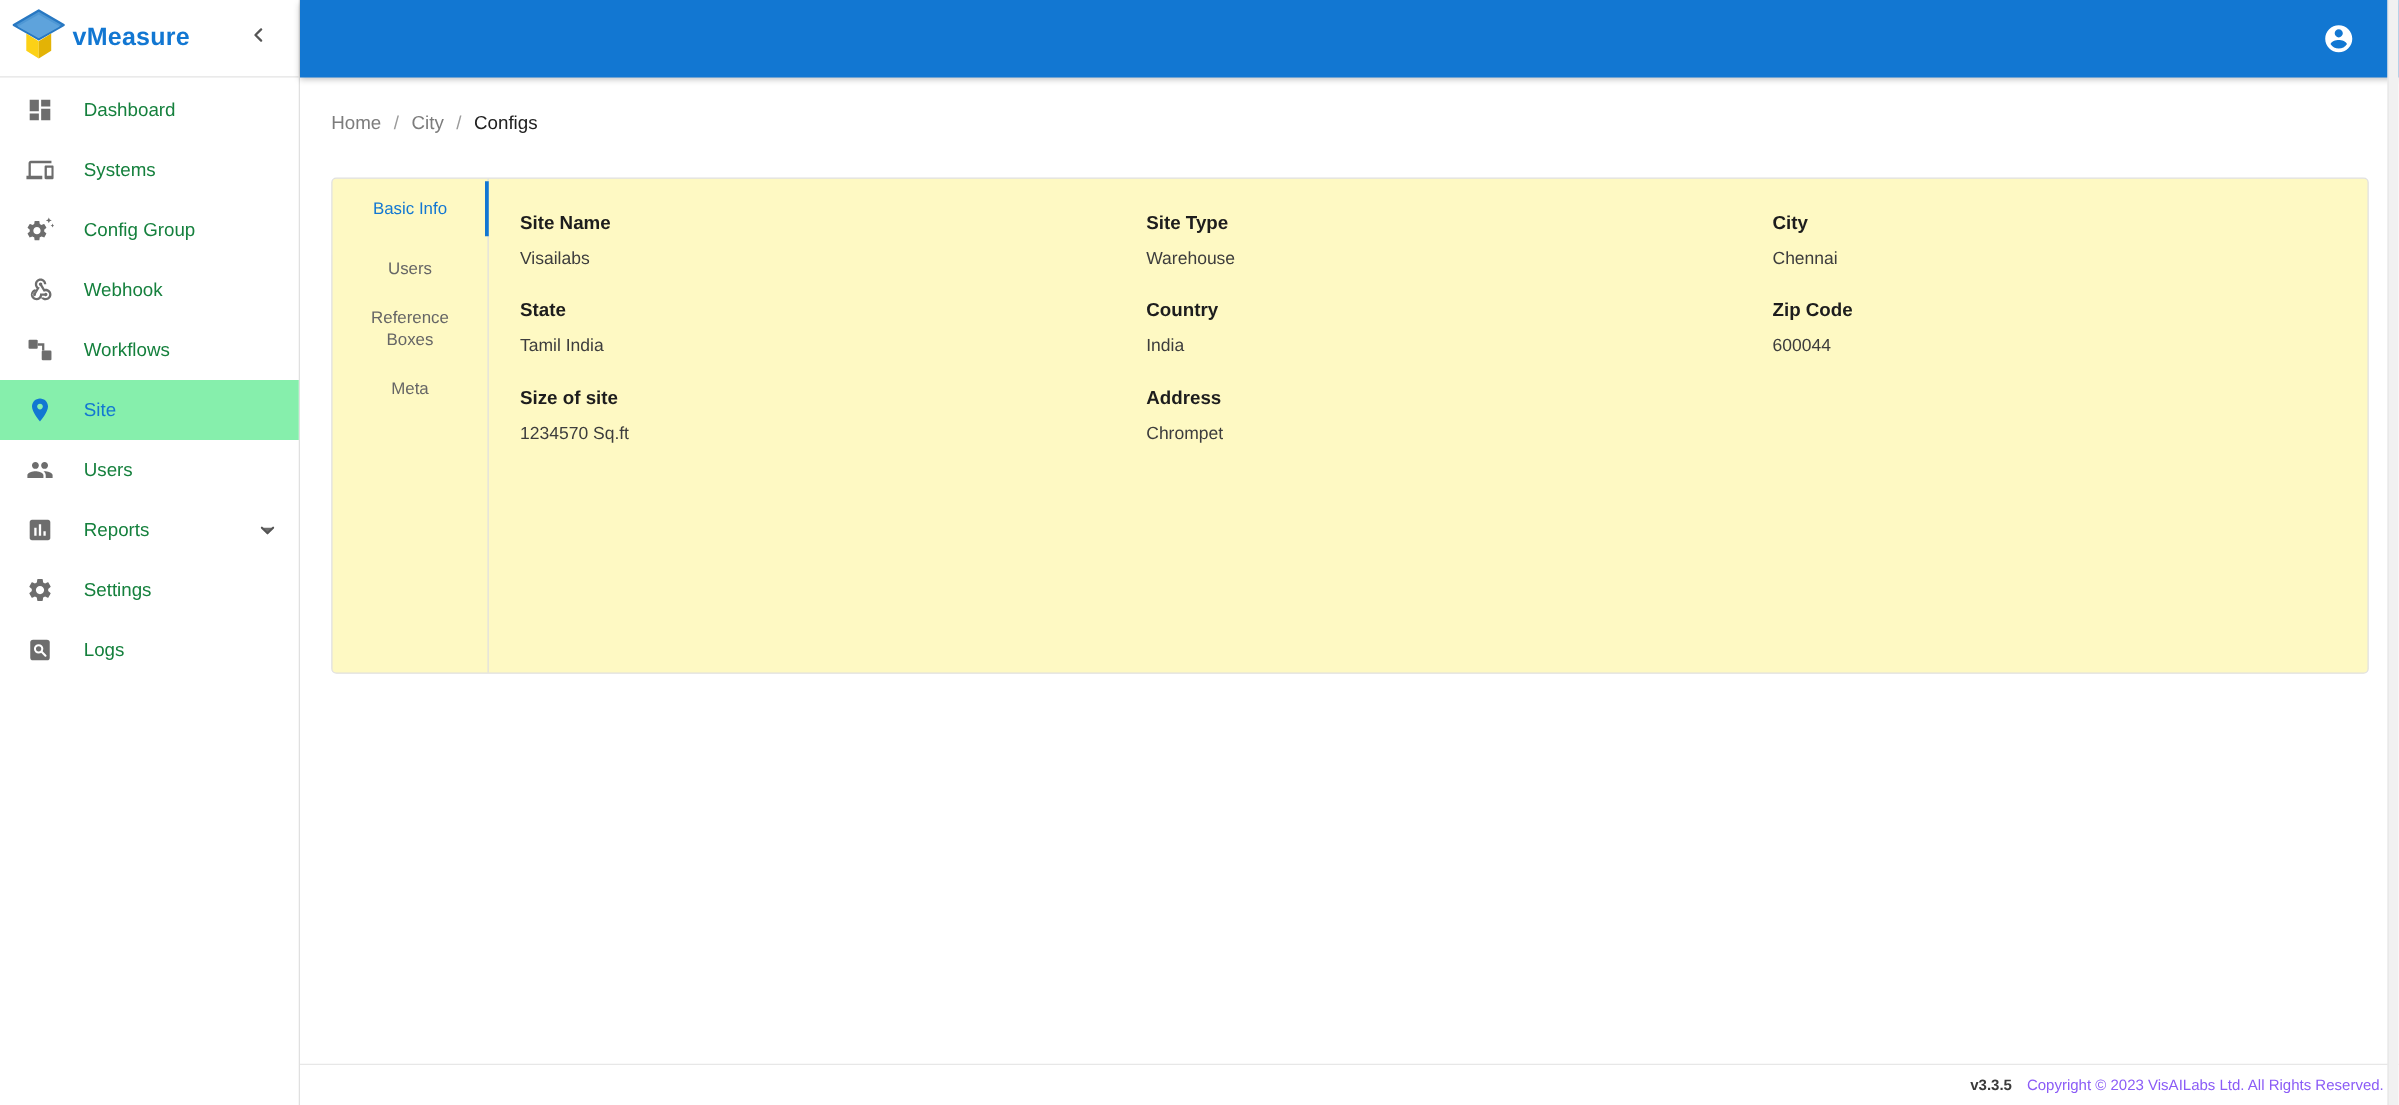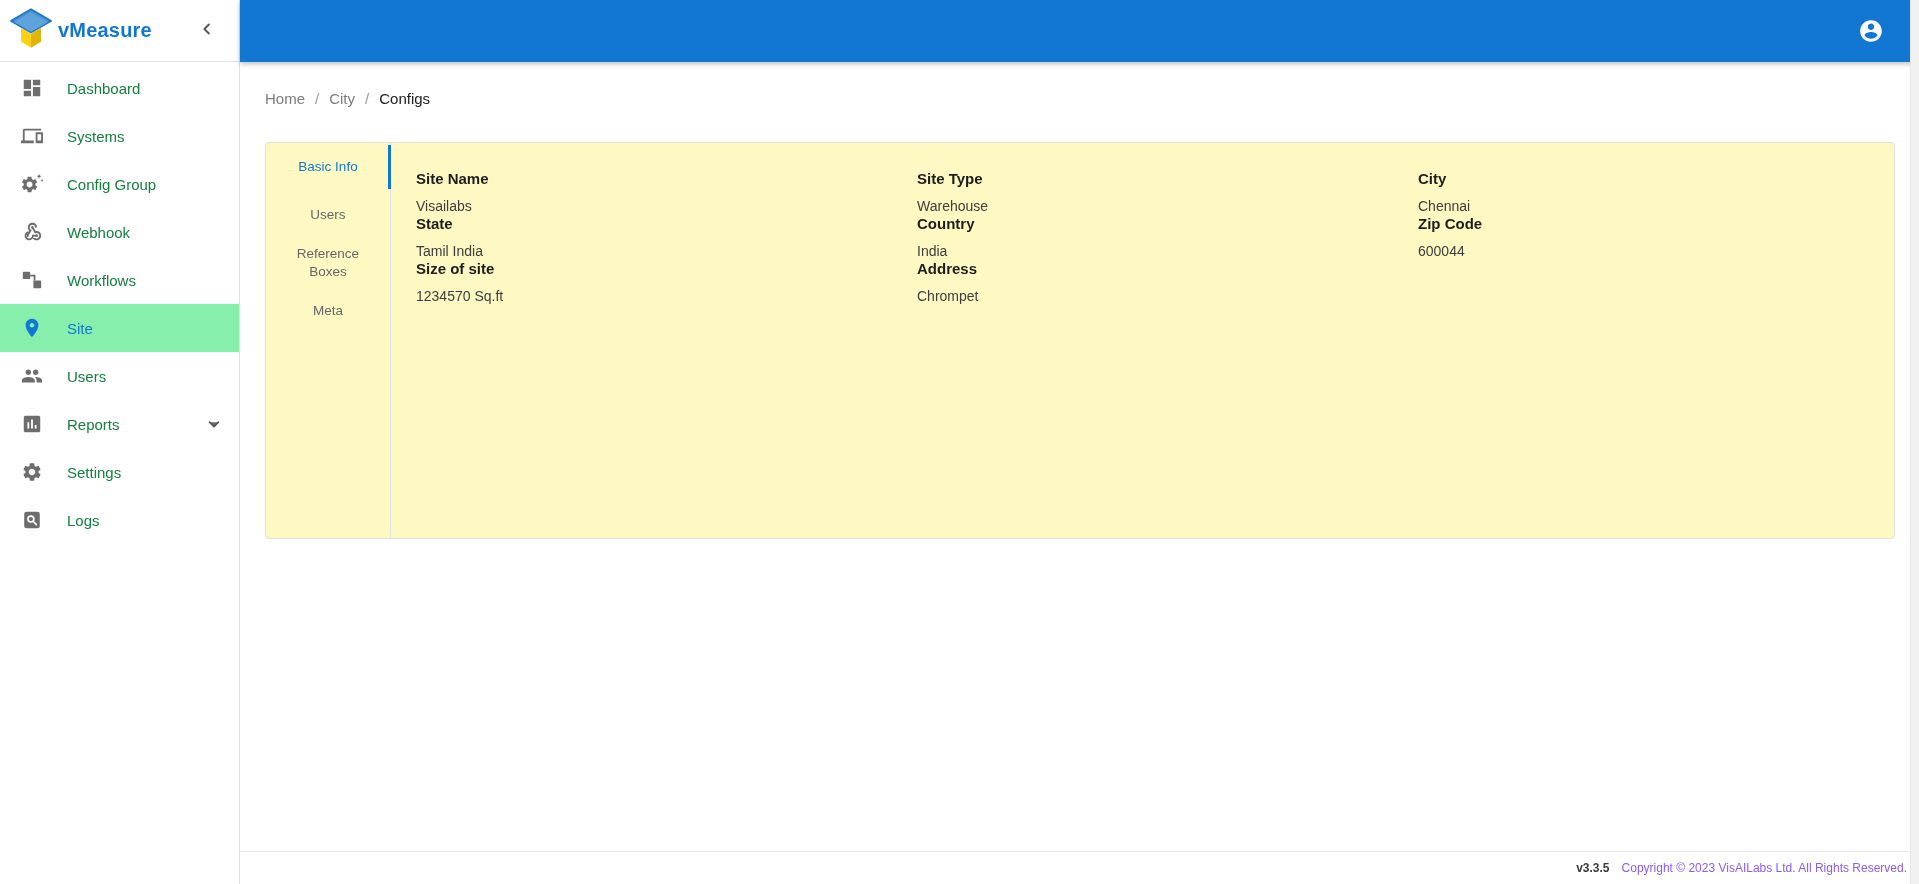--- a/index.html
+++ b/index.html
@@ -31,21 +31,21 @@
   .crumb-link { color:#7c7c7c; cursor:pointer; }
   .crumb-sep { color:#9a9a9a; }
   .crumb-current { color:#212121; }
 
   .card { margin:35px 0 0 25px; width:1630px; height:397px; border:1px solid #e0e0e0; border-radius:4px; background:#fef9c3; display:flex; }
   .tabs-col { width:125px; min-width:125px; border-right:1px solid #e0e0e0; }
   .tab { min-height:48px; display:flex; align-items:center; justify-content:center; text-align:center; padding:6px 16px; font-size:13.5px; line-height:1.35; color:#666666; cursor:pointer; position:relative; }
   .tab.active { color:#1277d2; }
   .tab.active::after { content:""; position:absolute; right:-1px; top:2px; bottom:2px; width:3px; background:#1277d2; }
 
-  .fields { flex:1; padding-top:27px; display:grid; grid-template-columns:1fr 1fr 1fr; align-content:start; }
+  .fields { flex:1; padding-top:27px; display:grid; grid-template-columns:1fr 1fr 1fr; align-content:start; row-gap:25px; }
   .field { padding-left:25px; }
   .field-label { font-size:15px; line-height:17px; font-weight:bold; color:#1d1d1d; }
   .field-value { margin-top:11px; font-size:14px; line-height:17px; color:#3d3d3d; }
 
   .footer { height:33px; min-height:33px; border-top:1px solid #e7e7e7; background:#ffffff; display:flex; align-items:center; justify-content:flex-end; padding-right:12px; gap:12px; font-size:12px; }
   .footer-version { font-weight:bold; color:#3a3a3a; }
   .footer-copy { color:#8b5cf6;text-align:right; }
 
   .scroll-track { position:absolute; top:0; right:0; width:9px; height:100%; background:#f1f1f1; border-left:1px solid #e6e6e6; z-index:5; }
 </style>

